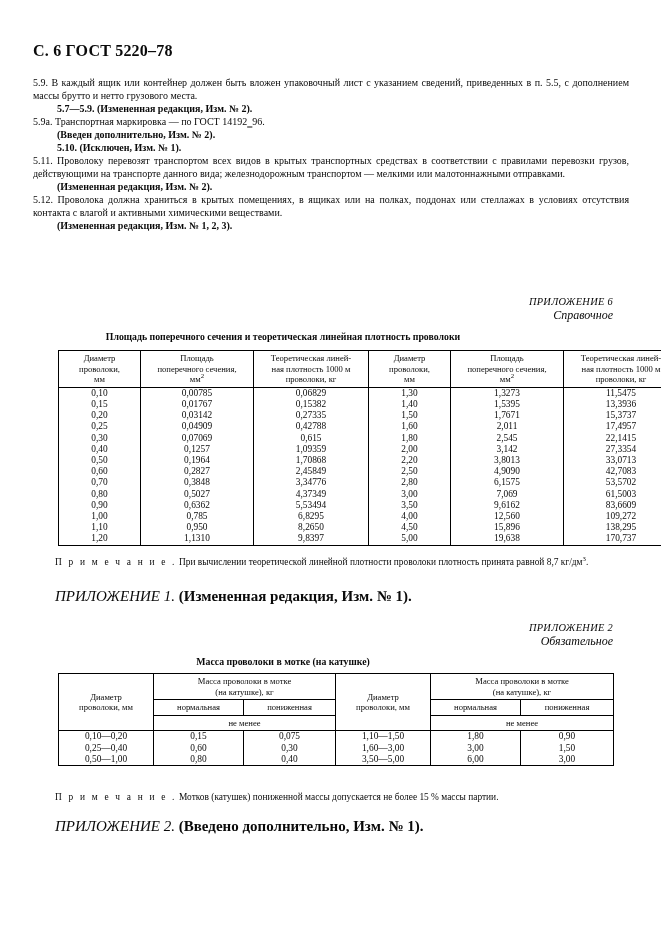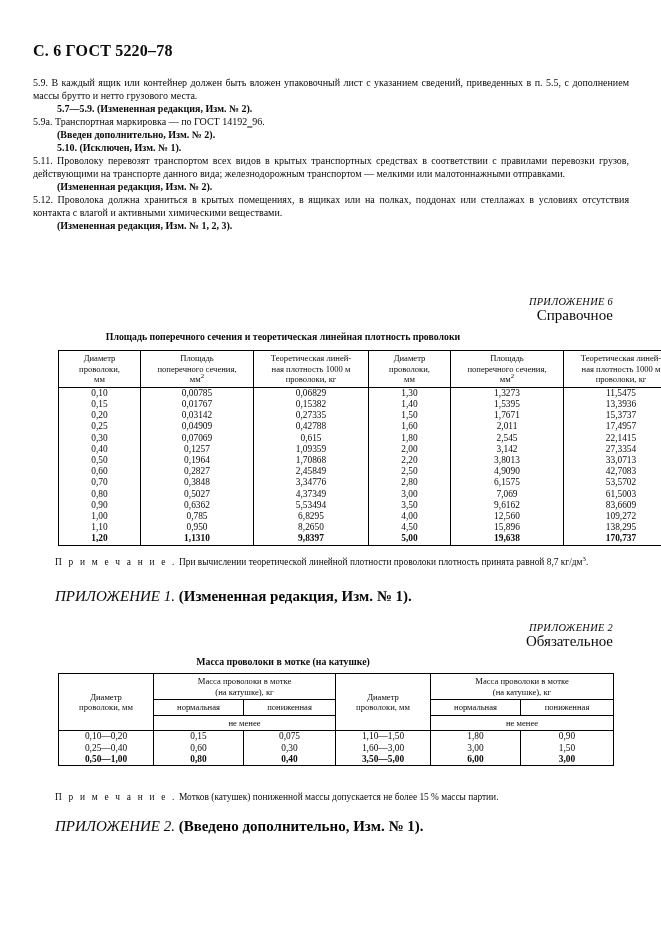--- a/index.html
+++ b/index.html
@@ -62,21 +62,22 @@
     text-align: right;
     line-height: 12.5px;
   }
   .appendix-corner .ap-title {
     font-style: italic;
     font-size: 10.4px;
     letter-spacing: 0.3px;
     white-space: nowrap;
   }
   .appendix-corner .ap-sub {
-    font-size: 15px;
+    font-style: italic;
+    font-size: 12px;
     white-space: nowrap;
   }
 
   
   .tbl-caption {
     position: absolute;
     width: 566px;
     left: 0;
     text-align: center;
     font-size: 9.8px;
@@ -103,21 +104,21 @@
     font-size: 8.6px;
   }
   table.gost tbody td {
     padding: 0 2px;
     line-height: 11.2px;
     font-size: 9.4px;
     border-top: none;
     border-bottom: none;
   }
   table.gost tbody tr:first-child td { border-top: 1.6px solid #000; }
-  table.gost tbody tr:last-child td  { border-bottom: 1.6px solid #000; font-weight: bold; }
+  table.gost tbody tr:last-child td  { border-bottom: 1.6px solid #000; }
   table.gost thead tr:first-child td,
   table.gost thead tr:first-child th { border-top: 1.6px solid #000; }
   table.gost thead tr.hdr-last td { border-bottom: 1.6px solid #000; }
 
   .thick-left  { border-left-width: 1.6px !important; }
   .thick-right { border-right-width: 1.6px !important; }
 
   sup { font-size: 6.8px; vertical-align: super; line-height: 0; }
 
   

